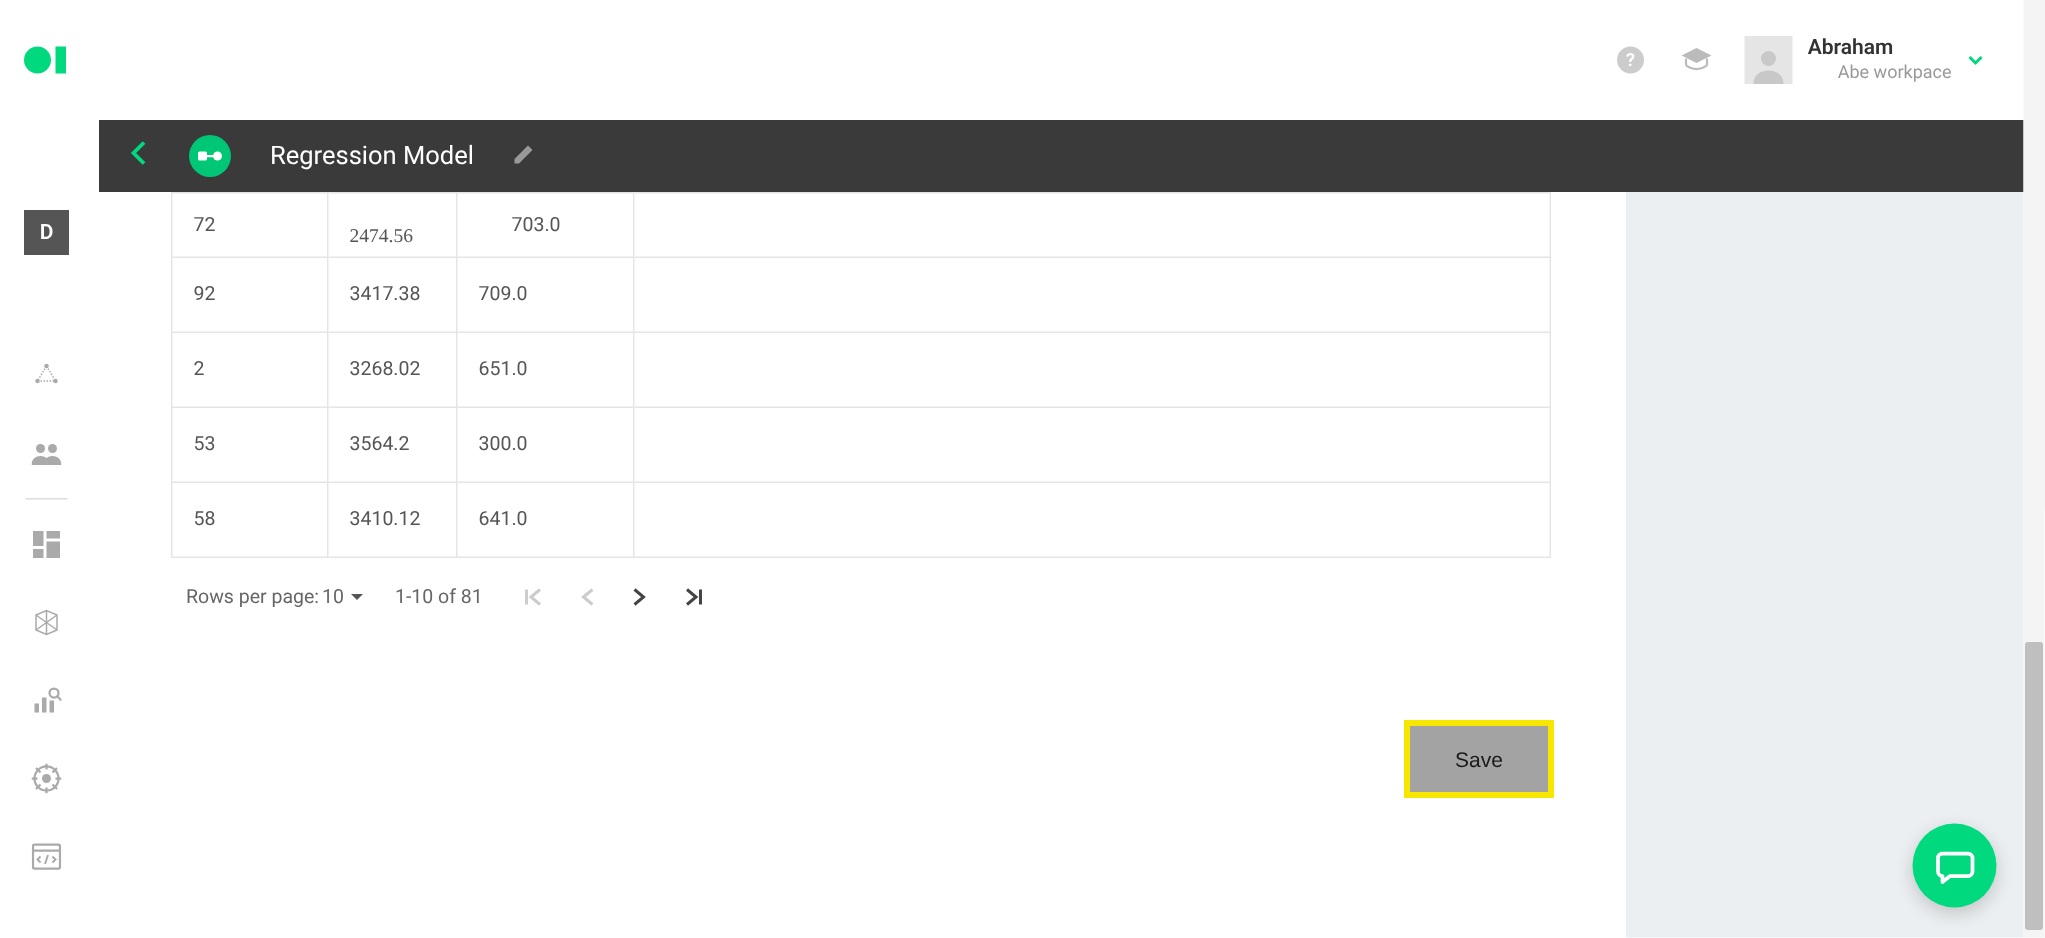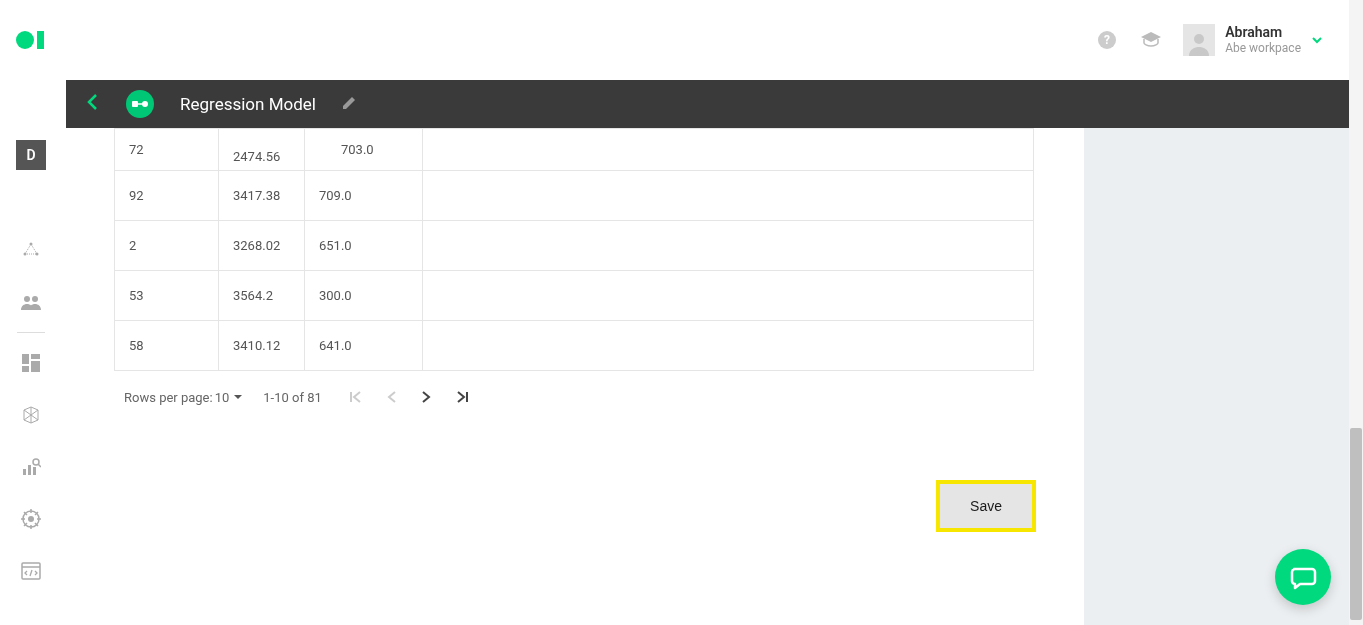--- a/index.html
+++ b/index.html
@@ -47,21 +47,21 @@
     gap: 10px;
     cursor: pointer;
   }
   .avatar-ph {
     width: 32px; height: 32px;
     background: #e5e5e5;
     display: flex; align-items: flex-end; justify-content: center;
   }
   .user-text { line-height: 1.2; }
   .user-name { font-size: 14px; font-weight: 600; color: #333; }
-  .user-ws { font-size: 12px; color: #999; }
+  .user-ws { font-size: 12px; color: #999; margin-left: 20px; }
   .chev-down { color: #00d97e; }
 
   
   .left-rail {
     position: absolute;
     top: 140px;
     left: 0;
     width: 62px;
     display: flex;
     flex-direction: column;
@@ -172,21 +172,21 @@
 
   
   .save-wrap {
     position: absolute;
     right: 48px;
     top: 352px;
     border: 4px solid #f7e600;
     padding: 0;
   }
   .save-btn {
-    background: #e5e5e5;
+    background: #a3a3a3;
     color: #1a1a1a;
     font-size: 14px;
     font-weight: 500;
     border: none;
     padding: 14px 30px;
     cursor: pointer;
   }
 
   
   .right-panel {
@@ -359,21 +359,21 @@
 </div>
 
 <div class="right-panel"></div>
 
 <div class="content-wrap">
   <div class="table-area">
     <table>
       <tbody>
         <tr style="border-top:1px solid #e5e5e5;">
           <td class="col-a" style="height:30px;padding-top:6px;padding-bottom:6px;">72</td>
-          <td class="col-b" style="height:30px;padding-top:20px;padding-bottom:6px;">2474.56</td>
+          <td class="col-b" style="height:30px;padding-top:20px;padding-bottom:6px;font-family:Liberation Serif, serif;">2474.56</td>
           <td class="col-c" style="height:30px;padding-top:6px;padding-bottom:6px;padding-left:36px;">703.0</td>
           <td class="col-rest" style="height:30px;"></td>
         </tr>
         <tr>
           <td class="col-a">92</td>
           <td class="col-b">3417.38</td>
           <td class="col-c">709.0</td>
           <td class="col-rest"></td>
         </tr>
         <tr>

